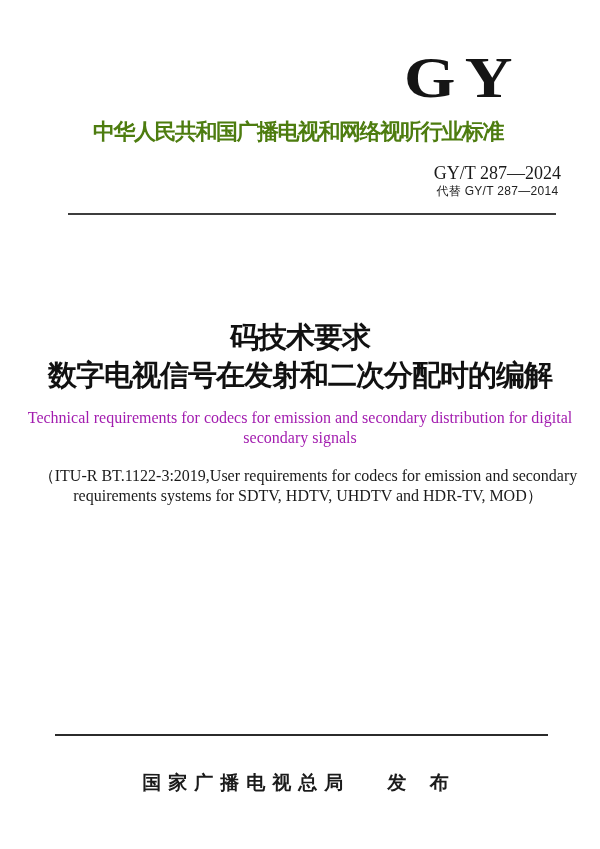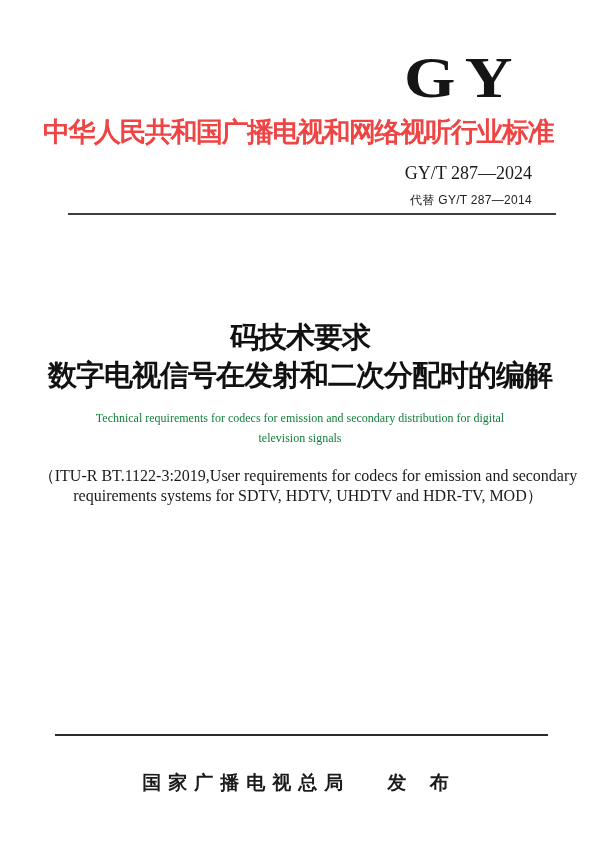--- a/index.html
+++ b/index.html
@@ -30,43 +30,43 @@
     transform-origin: left top;
     color: #151515;
     white-space: nowrap;
   }
   .heading {
     position: absolute;
     top: 112px;
     left: 0;
     width: 596px;
     text-align: center;
-    font-size: 27px;
+    font-size: 22px;
     line-height: 40px;
     font-weight: 600;
     letter-spacing: -1.5px;
-    color: #ef4444;
+    color: #4d7c0f;
     white-space: nowrap;
   }
   .std-no-block {
     position: absolute;
     top: 163px;
-    right: 68px;
-    text-align: right;
+    right: 39px;
+    text-align: center;
   }
   .std-no {
     font-family: "Liberation Serif", serif;
     font-size: 18px;
     line-height: 21px;
     font-weight: 400;
     color: #1a1a1a;
     white-space: nowrap;
   }
   .replaces {
-    margin-top: 9px;
+    margin-top: 0;
     font-size: 12px;
     line-height: 14px;
     font-weight: 500;
     letter-spacing: 0.3px;
     color: #222;
     white-space: nowrap;
   }
   .rule-top {
     position: absolute;
     top: 213px;
@@ -87,23 +87,23 @@
     letter-spacing: -1px;
     color: #111;
   }
   .title-en {
     position: absolute;
     top: 408px;
     left: 0;
     width: 600px;
     text-align: center;
     font-family: "Liberation Serif", serif;
-    font-size: 12px;
+    font-size: 16px;
     line-height: 20px;
-    color: #15803d;
+    color: #a21caf;
   }
   .itu-note {
     position: absolute;
     top: 466px;
     left: 8px;
     width: 600px;
     text-align: center;
     font-family: "Liberation Serif", serif;
     font-size: 16px;
     line-height: 20px;
@@ -164,21 +164,21 @@
 
   <div class="rule-top"></div>
 
   <div class="title-zh">
     <div>码技术要求</div>
     <div>数字电视信号在发射和二次分配时的编解</div>
   </div>
 
   <div class="title-en">
     <div>Technical requirements for codecs for emission and secondary distribution for digital</div>
-    <div>television signals</div>
+    <div>secondary signals</div>
   </div>
 
   <div class="itu-note">
     <div>（ITU-R BT.1122-3:2019,User requirements for codecs for emission and secondary</div>
     <div>requirements systems for SDTV, HDTV, UHDTV and HDR-TV, MOD）</div>
   </div>
 
 
   <div class="rule-bottom"></div>
 

